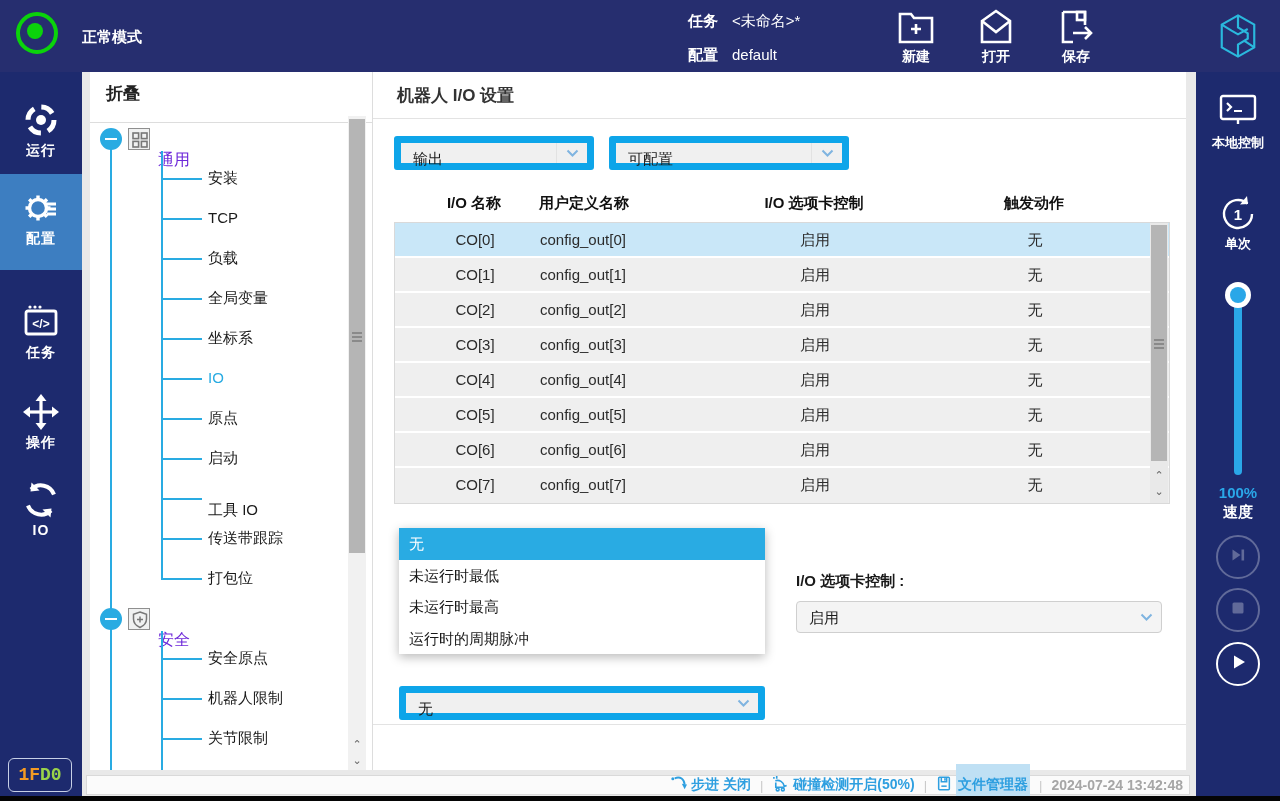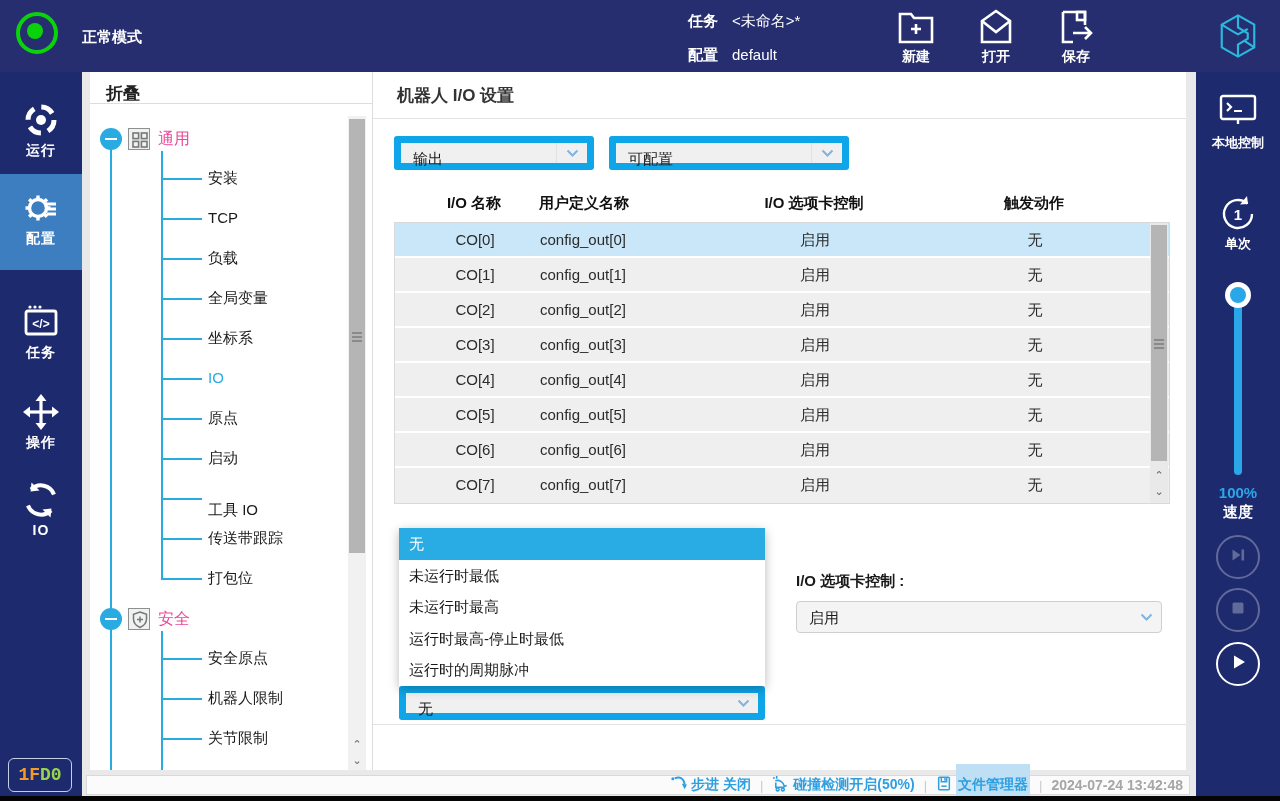--- a/index.html
+++ b/index.html
@@ -23,27 +23,27 @@
   #leftnav{left:0;top:72px;width:82px;height:724px;background:#1d2a6e;}
   .nav-item{position:absolute;left:0;width:82px;height:96px;color:#fff;text-align:center;cursor:pointer;}
   .nav-item.active{background:#3d7ec1;}
   .nav-item .nicon{display:block;margin:14px auto 2px auto;width:40px;height:40px;}
   .nav-item .nlabel{font-size:14px;font-weight:bold;letter-spacing:1px;}
   #navbadge{left:8px;top:686px;width:62px;height:32px;border:1px solid #c7d0e6;border-radius:6px;
     text-align:center;line-height:32px;font-size:18px;font-family:"Liberation Mono","DejaVu Sans Mono",monospace;font-weight:bold;}
   #navbadge .p1{color:#f59a23;} #navbadge .p2{color:#9ad24a;}
   
   #treepanel{left:90px;top:72px;width:282px;height:698px;background:#fff;border-right:1px solid #ddd;}
-  #treeheader{left:0;top:0;width:282px;height:32px;border-bottom:1px solid #ddd;font-size:17px;font-weight:bold;color:#222;line-height:44px;padding-left:16px;box-sizing:border-box;cursor:pointer;}
+  #treeheader{left:0;top:0;width:282px;height:51px;border-bottom:1px solid #ddd;font-size:17px;font-weight:bold;color:#222;line-height:44px;padding-left:16px;box-sizing:border-box;cursor:pointer;}
   .vline{position:absolute;width:2px;background:#29abe2;}
   .hline{position:absolute;height:2px;background:#29abe2;}
   .toggle{position:absolute;width:22px;height:22px;background:#29abe2;border-radius:50%;cursor:pointer;}
   .toggle::after{content:"";position:absolute;left:5px;top:10px;width:12px;height:2px;background:#fff;}
   .nodeicon{position:absolute;width:22px;height:22px;background:#f0f1f1;border:1px solid #8f8f8f;box-sizing:border-box;}
-  .nodelabel{position:absolute;font-size:16px;color:#ec4899;white-space:nowrap;cursor:pointer;}
+  .nodelabel{position:absolute;font-size:16px;color:#6d28d9;white-space:nowrap;cursor:pointer;margin-top:21px;}
   .childlabel{position:absolute;font-size:15px;color:#1a1a1a;white-space:nowrap;cursor:pointer;}
   .childlabel.sel{color:#29abe2;}
   
   .sb-track{position:absolute;background:#f1f1f1;}
   .sb-thumb{position:absolute;background:#b5b5b5;cursor:pointer;}
   .sb-grip{position:absolute;left:3px;width:10px;height:1.5px;background:#8a8a8a;}
   .sb-arrow{position:absolute;color:#666;font-size:11px;width:16px;text-align:center;cursor:pointer;line-height:12px;}
   
   #mainpanel{left:372px;top:72px;width:813px;height:698px;background:#fff;border-left:1px solid #ddd;}
   #maintitle{left:24px;top:12px;font-size:17px;font-weight:bold;color:#333;}
@@ -342,21 +342,20 @@
           <div class="sb-grip" style="top:122px;"></div>
       </div>
       <div class="sb-arrow" style="left:1px;top:246px;">⌃</div>
       <div class="sb-arrow" style="left:1px;top:262px;">⌄</div>
     </div>
 
     <div id="popup" class="abs">
         <div class="opt sel">无</div>
         <div class="opt">未运行时最低</div>
         <div class="opt">未运行时最高</div>
-        <div class="opt">运行时最高-停止时最低</div>
         <div class="opt">运行时的周期脉冲</div>
       </div>
 
     <div id="closedselect" class="selectbox noZone">
       <span>无</span>
       <span class="chev">
           <svg width="13" height="9" viewBox="0 0 13 9">
             <path d="M1.5 1.5l5 5 5-5" stroke="#7fb4e0" stroke-width="2" fill="none"></path>
           </svg>
         </span>

